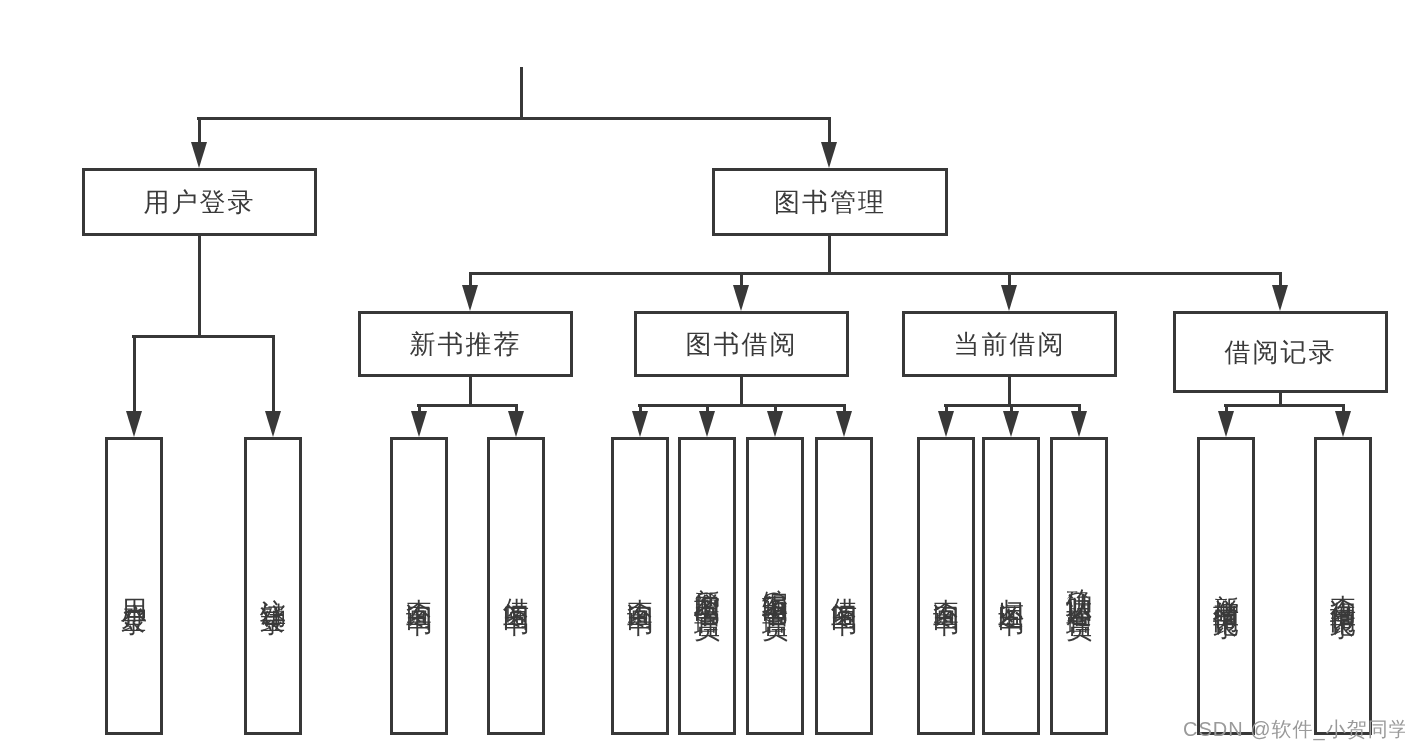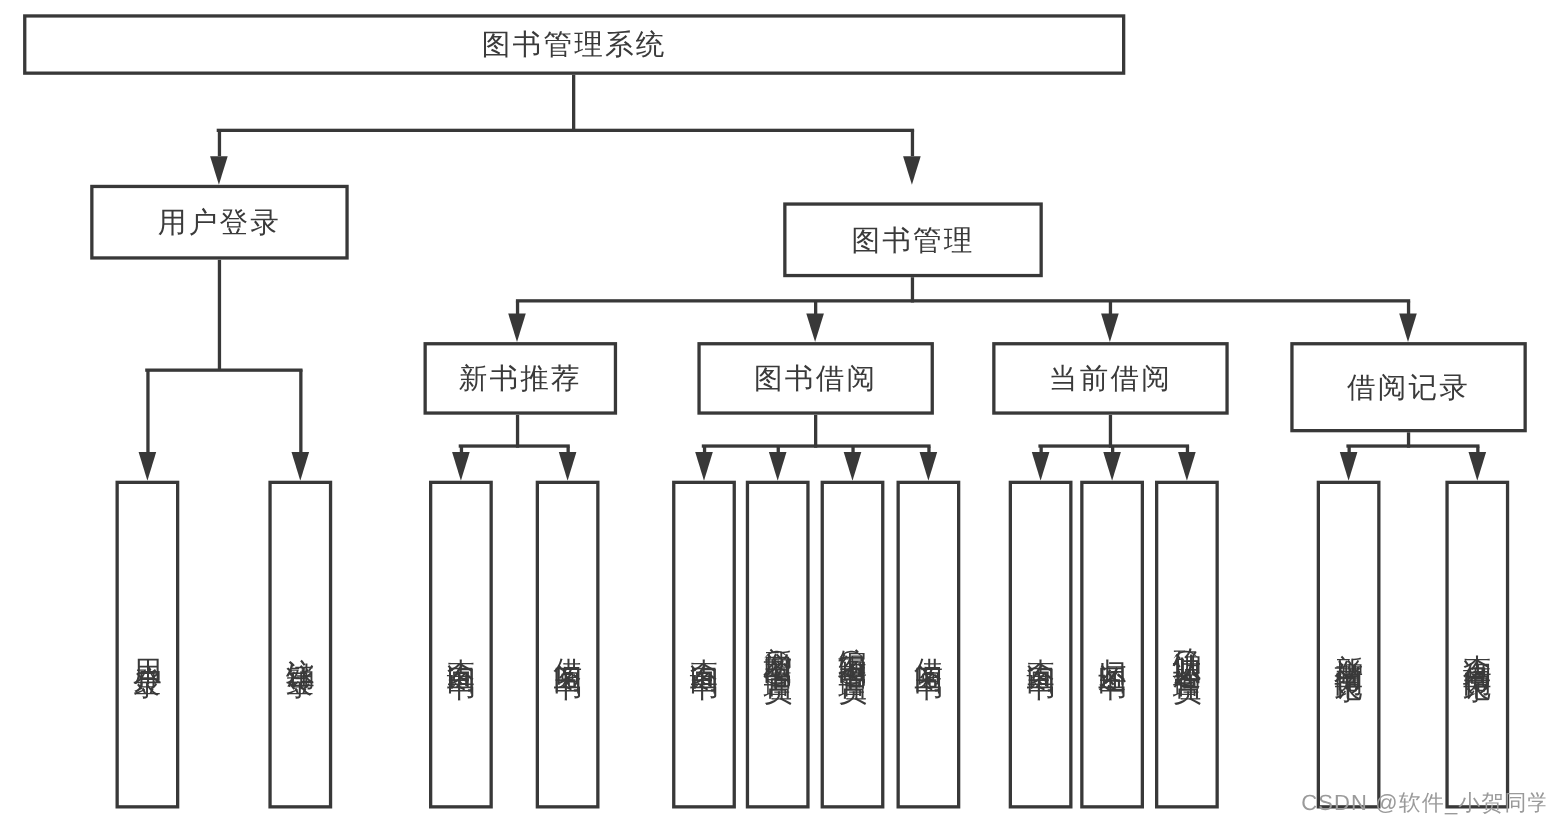--- a/index.html
+++ b/index.html
@@ -124,32 +124,29 @@
   <div class="line" style="left:1078px;top:406px;width:3px;height:6px"></div>
   <div class="arrowhead" style="left:1071px;top:411px"></div>
 
   <div class="line" style="left:1279px;top:377px;width:3px;height:30px"></div>
   <div class="line" style="left:1224px;top:404px;width:121px;height:3px"></div>
   <div class="line" style="left:1225px;top:406px;width:3px;height:6px"></div>
   <div class="arrowhead" style="left:1218px;top:411px"></div>
   <div class="line" style="left:1342px;top:406px;width:3px;height:6px"></div>
   <div class="arrowhead" style="left:1335px;top:411px"></div>
 
-  <div class="box" style="left:21px;top:13px;width:1002px;height:55px">
-    <span class="hlabel">图书管理系统</span>
-  </div>
 
   <div class="box" style="left:82px;top:168px;width:235px;height:68px">
     <span class="hlabel">用户登录</span>
   </div>
-  <div class="box" style="left:712px;top:184px;width:236px;height:68px">
+  <div class="box" style="left:712px;top:168px;width:236px;height:68px">
     <span class="hlabel">图书管理</span>
   </div>
 
-  <div class="box" style="left:385px;top:311px;width:176px;height:66px">
+  <div class="box" style="left:358px;top:311px;width:215px;height:66px">
     <span class="hlabel">新书推荐</span>
   </div>
   <div class="box" style="left:902px;top:311px;width:215px;height:66px">
     <span class="hlabel">当前借阅</span>
   </div>
   <div class="box" style="left:634px;top:311px;width:215px;height:66px">
     <span class="hlabel">图书借阅</span>
   </div>
   <div class="box" style="left:1173px;top:311px;width:215px;height:82px">
     <span class="hlabel">借阅记录</span>

